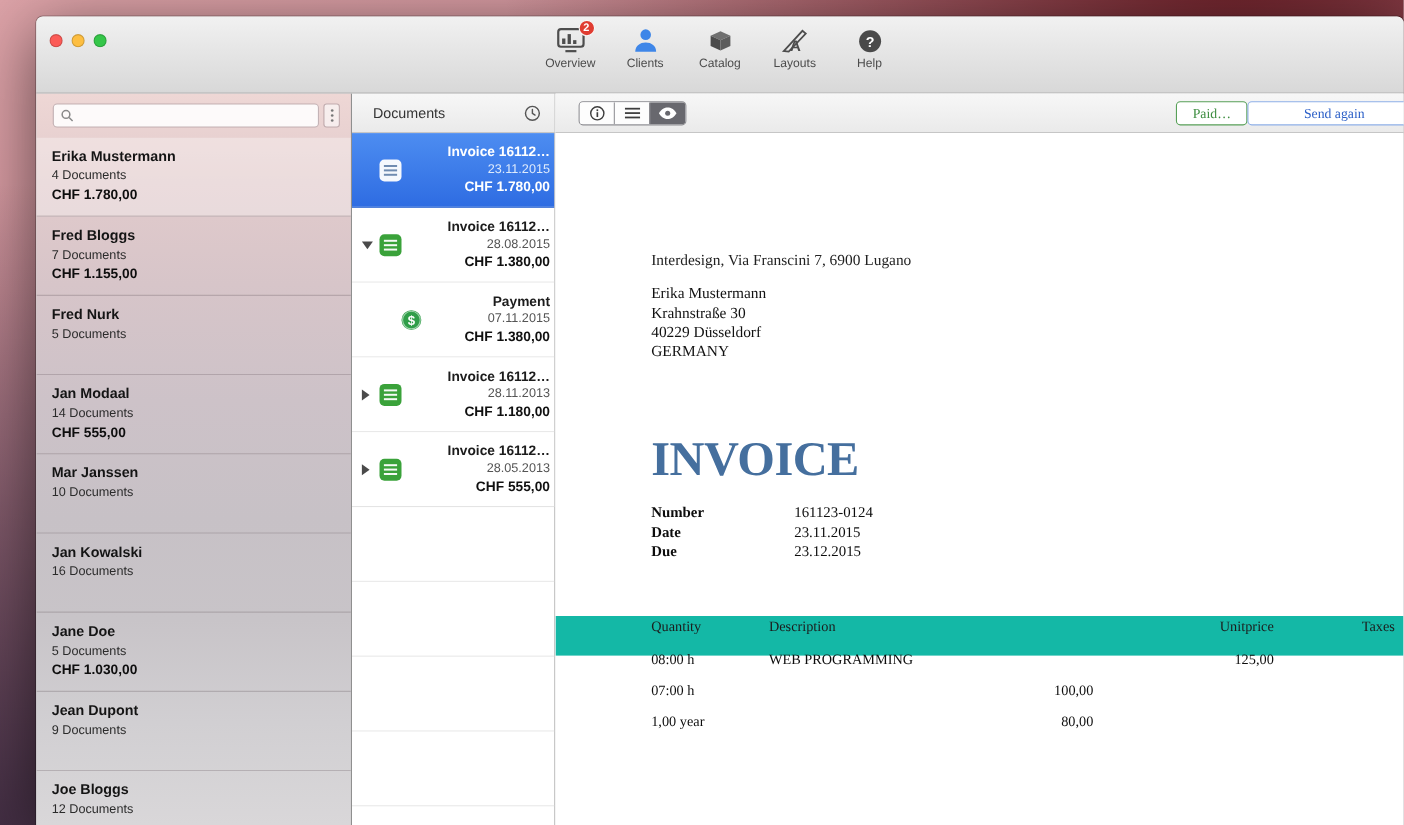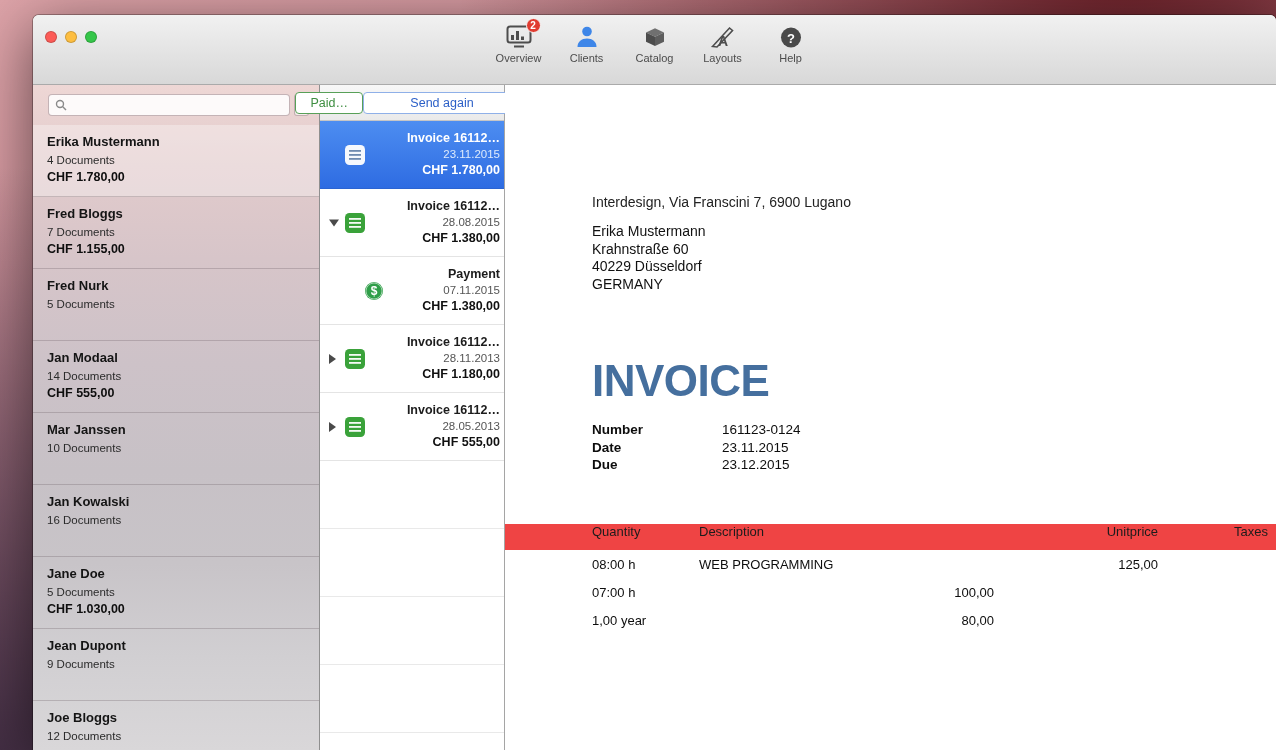--- a/index.html
+++ b/index.html
@@ -61,37 +61,37 @@
   .doc-row.payment .doc-icon { left:44px; }
   .doc-text { position:absolute; left:56px; top:10px; right:4px; }
   .doc-row.payment .doc-text { left:76px; }
   .doc-title { font-size:12.5px; font-weight:bold; color:#1c1c1c; white-space:nowrap; overflow:hidden; }
   .doc-date { font-size:11.5px; color:#555; margin-top:3px; }
   .doc-amount { font-size:12.5px; font-weight:bold; color:#101010; margin-top:3px; }
   .doc-row.selected .doc-title, .doc-row.selected .doc-amount { color:#fff; }
   .doc-row.selected .doc-date { color:#ddeafc; }
   .empty-row { height:68px; border-bottom:1px solid #e9e9e9; }
   
-  .preview { flex:1; display:flex; flex-direction:row; min-width:0; background:#fff; }
+  .preview { flex:1; display:flex; flex-direction:column; min-width:0; background:#fff;font-family:Liberation Serif, serif; }
   .preview-toolbar { height:36px; flex:none; background:linear-gradient(#f7f7f7,#eaeaea); border-bottom:1px solid #c6c6c6; position:relative; }
   .seg-control { position:absolute; left:21px; top:7px; display:flex; height:22px; border:1px solid #8b8b90; border-radius:4px; overflow:hidden; background:#fff; }
   .seg { width:32px; display:flex; align-items:center; justify-content:center; border:none; border-right:1px solid #8b8b90; background:#fdfdfd; padding:0; }
   .seg:last-child { border-right:none; }
   .seg.active { background:#68686e; }
   .btn { position:absolute; top:7px; height:22px; border-radius:4px; background:#fff; font-size:12.5px; font-family:inherit; padding:0 14px; }
   .paid-btn { right:142px; border:1px solid #58a058; color:#3e8e41; }
   .send-btn { right:-16px; width:158px; border:1px solid #8fb0e8; color:#2b5fc7; text-align:center; }
   
   .page { flex:1; position:relative; background:#fff; overflow:hidden; }
   .sender { position:absolute; left:87px; top:109px; font-size:14px; color:#222; }
   .recipient { position:absolute; left:87px; top:138px; font-size:14px; line-height:17.5px; color:#111; }
   .inv-title { position:absolute; left:87px; top:271px; font-size:44px; font-weight:bold; letter-spacing:-0.5px; color:#456f9e; }
   .meta { position:absolute; left:87px; top:336px; display:grid; grid-template-columns:130px auto; font-size:13.5px; line-height:17.5px; color:#0d0d0d; }
   .meta .lbl { font-weight:bold; }
-  .items-header { position:absolute; left:0; right:0; top:439px; height:26px; background:#ef4444;
+  .items-header { position:absolute; left:0; right:0; top:439px; height:36px; background:#14b8a6;
     display:grid; grid-template-columns:107px 295px 164px 1fr; padding:0 8px 16px 87px; align-items:center; font-size:13px; color:#1c1c1c; }
   .items-rows { position:absolute; left:0; right:0; top:465px; }
   .item-row { height:28px; display:grid; grid-template-columns:107px 295px 164px 1fr; padding:0 8px 0 87px; align-items:center; font-size:13px; color:#0d0d0d; }
   .col-right { text-align:right; }
 </style>
 </head>
 <body>
 
 <div class="window">
 
@@ -352,21 +352,21 @@
           </button>
         </div>
         <button class="btn paid-btn">Paid…</button>
         <button class="btn send-btn">Send again</button>
       </div>
 
       <div class="page">
         <div class="sender">Interdesign, Via Franscini 7, 6900 Lugano</div>
         <div class="recipient">
           <div>Erika Mustermann</div>
-          <div>Krahnstraße 60</div>
+          <div>Krahnstraße 30</div>
           <div>40229 Düsseldorf</div>
           <div>GERMANY</div>
         </div>
         <div class="inv-title">INVOICE</div>
 
         <div class="meta">
           <div class="lbl">Number</div>
           <div>161123-0124</div>
           <div class="lbl">Date</div>
           <div>23.11.2015</div>

